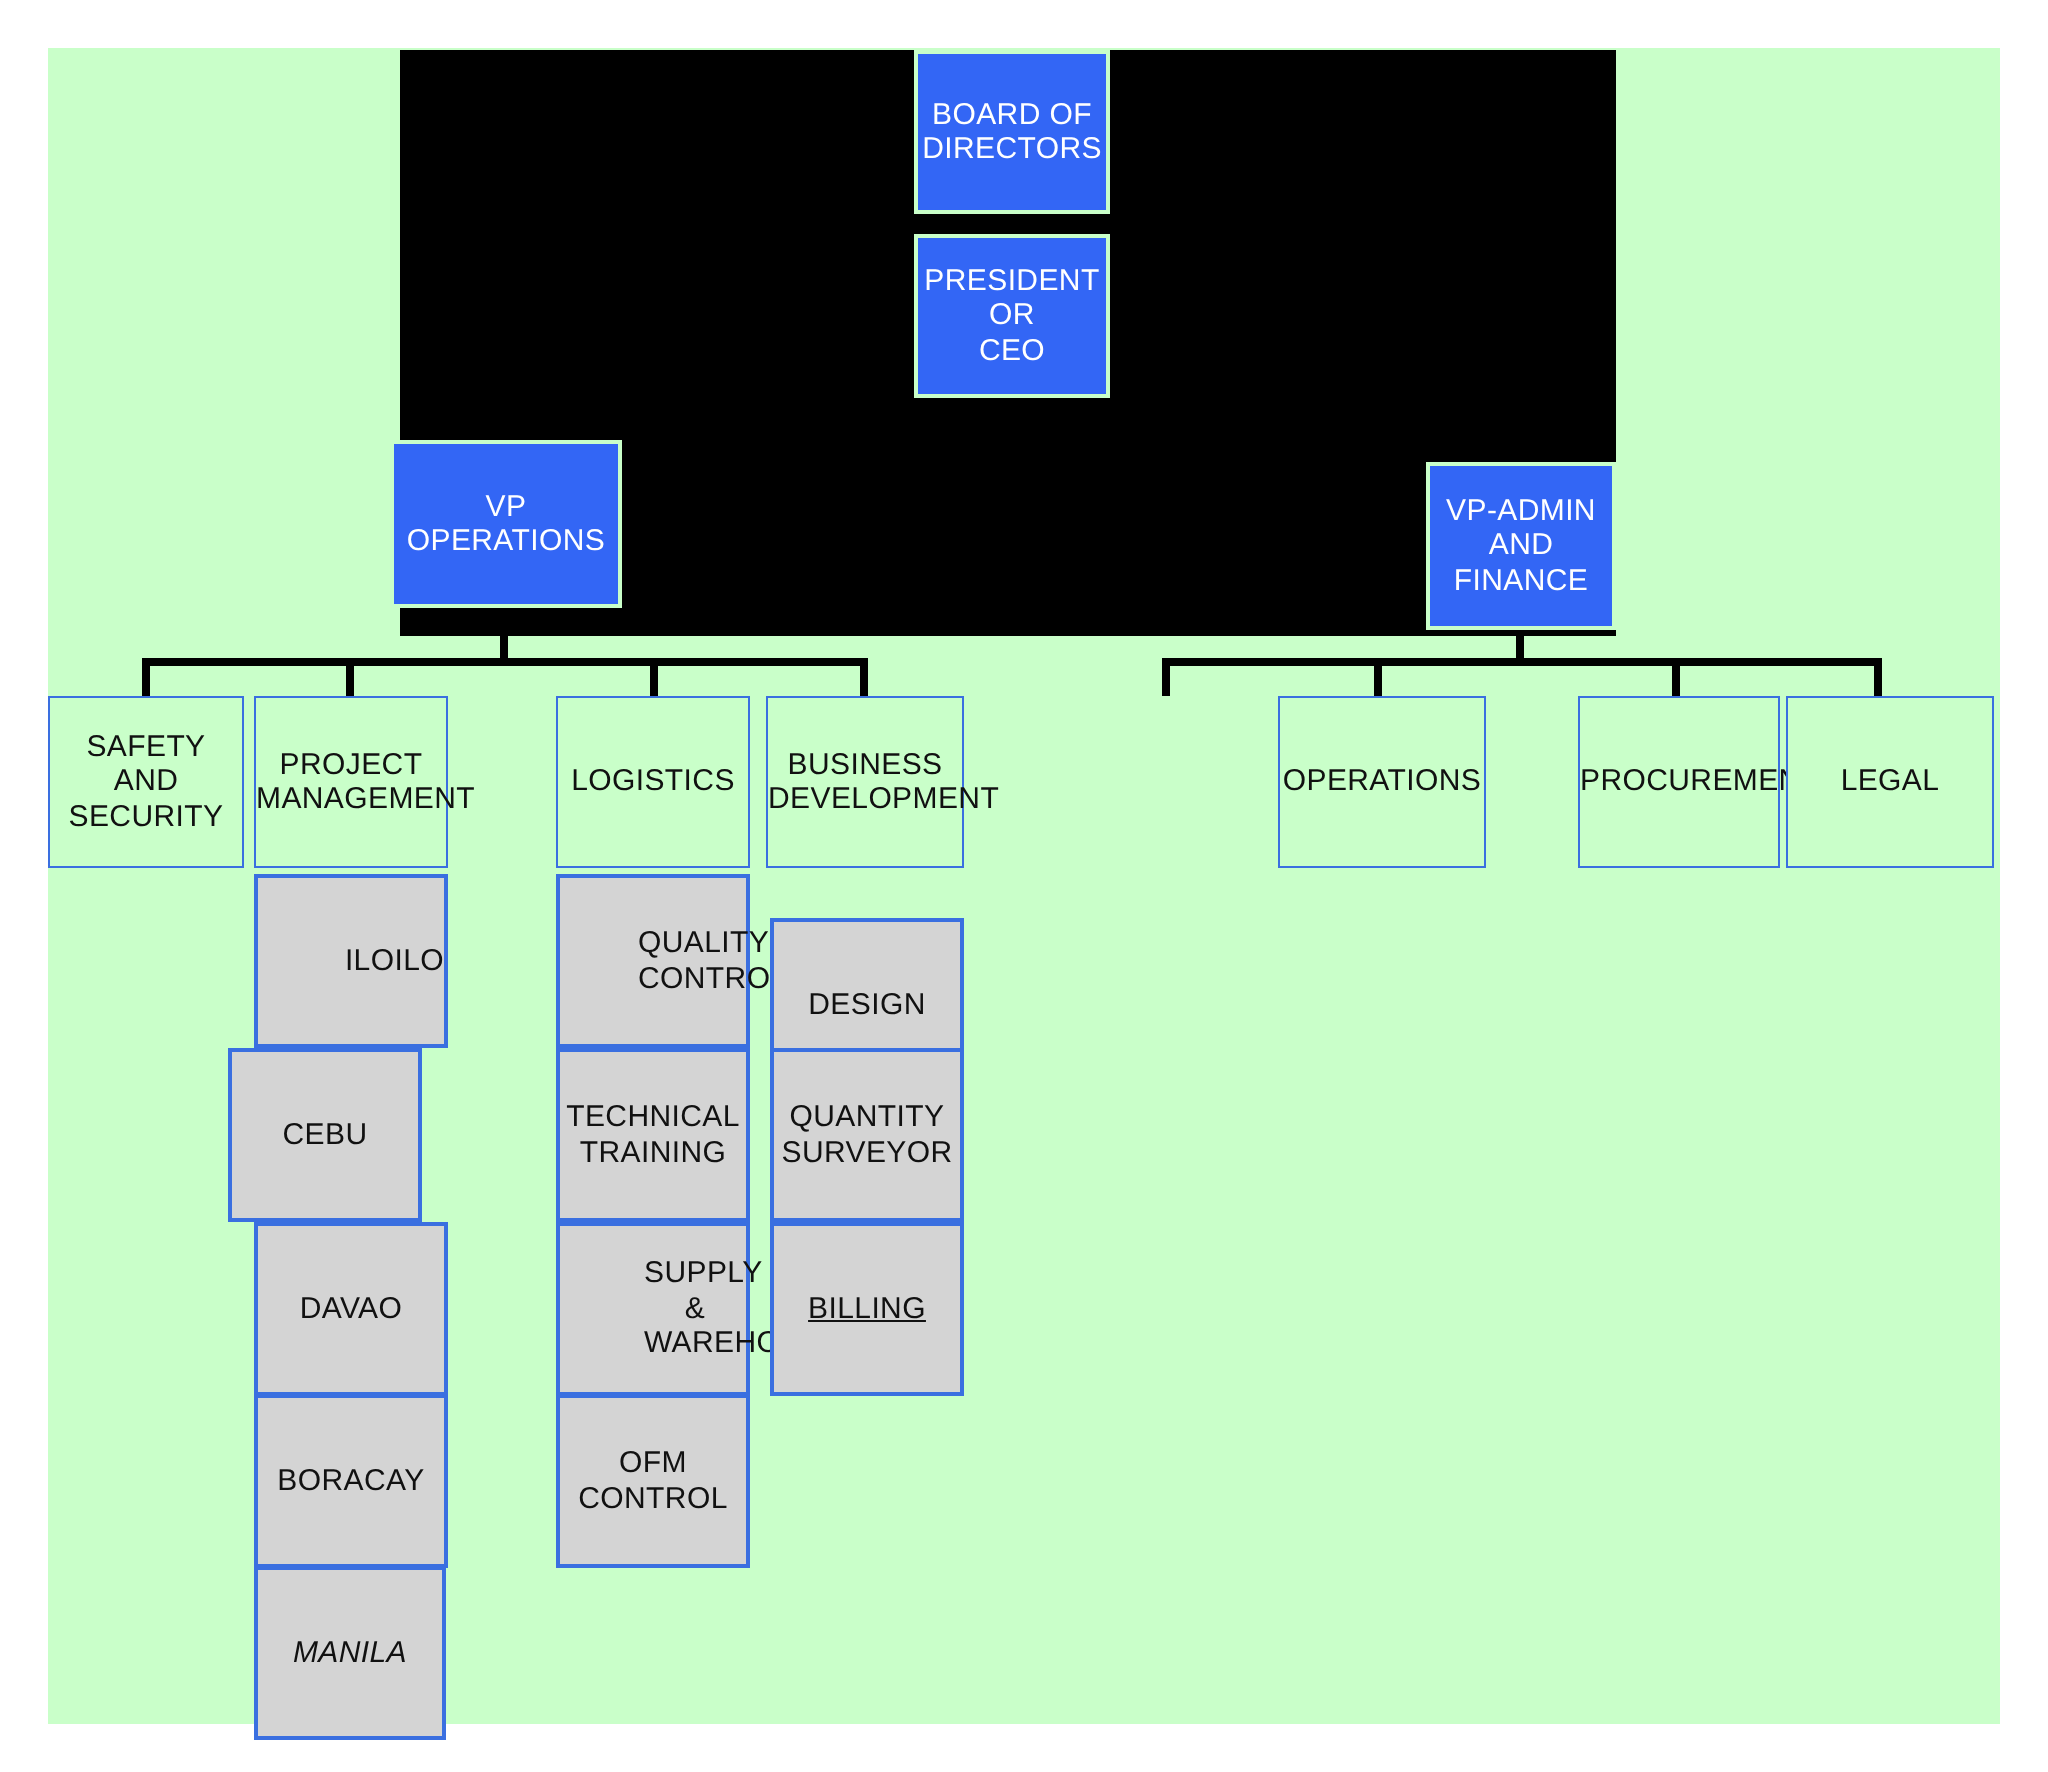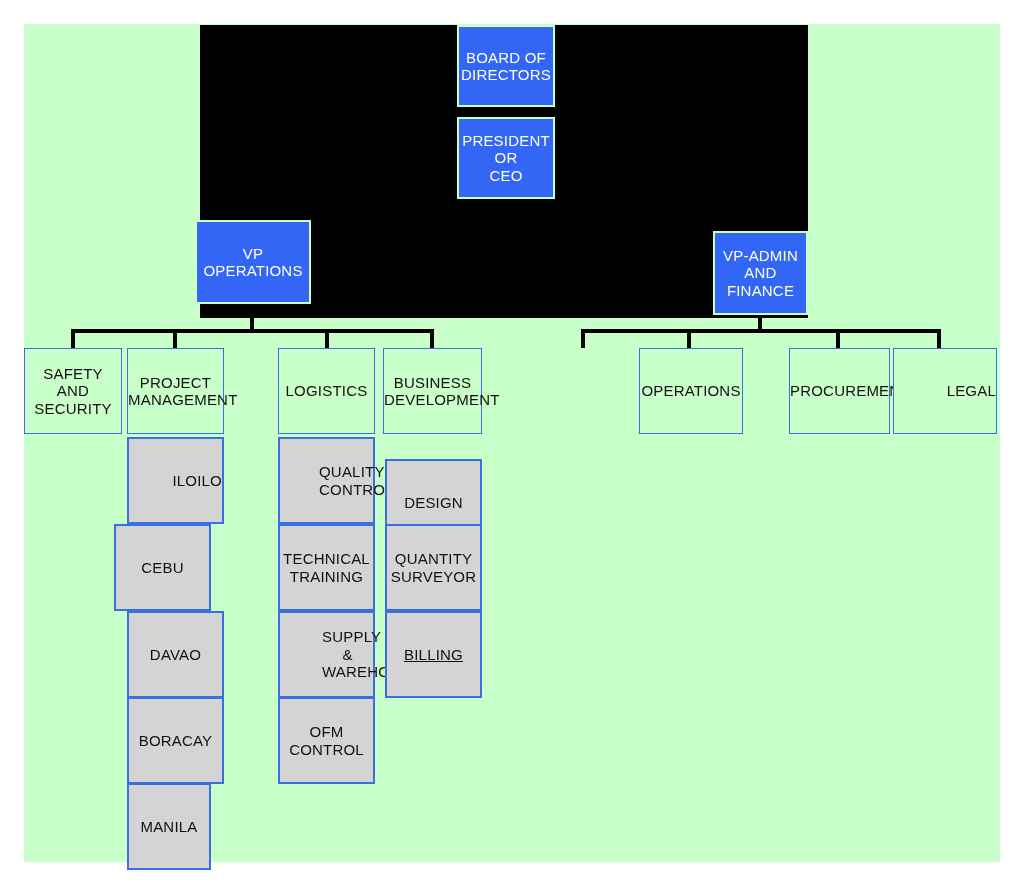--- a/index.html
+++ b/index.html
@@ -148,37 +148,37 @@
 
 
   <div class="node green fs-md" style="left:639px; top:348px; width:104px; height:86px;">
     <span class="lines">OPERATIONS</span>
   </div>
 
   <div class="node green fs-sm" style="left:789px; top:348px; width:101px; height:86px;">
     <span class="lines">PROCUREMENT</span>
   </div>
 
-  <div class="node green fs-lg" style="left:893px; top:348px; width:104px; height:86px;text-align:right;">
+  <div class="node green fs-lg" style="left:893px; top:348px; width:104px; height:86px;">
     <span class="lines">LEGAL</span>
   </div>
 
   <div class="node gray" style="left:127px; top:437px; width:97px; height:87px;text-align:right;">
     <span class="lines">ILOILO</span>
   </div>
   <div class="node gray" style="left:114px; top:524px; width:97px; height:87px;">
     <span class="lines">CEBU</span>
   </div>
   <div class="node gray" style="left:127px; top:611px; width:97px; height:87px;">
     <span class="lines">DAVAO</span>
   </div>
   <div class="node gray" style="left:127px; top:697px; width:97px; height:87px;">
     <span class="lines">BORACAY</span>
   </div>
-  <div class="node gray" style="left:127px; top:783px; width:84px; height:87px;">
+  <div class="node gray" style="left:127px; top:783px; width:96px; height:87px;font-style:italic;">
     <span class="lines">MANILA</span>
   </div>
 
   <div class="node gray" style="left:278px; top:437px; width:97px; height:87px;padding-left:39px;">
     <span class="lines">QUALITY<br>CONTROL</span>
   </div>
   <div class="node gray" style="left:278px; top:524px; width:97px; height:87px;">
     <span class="lines">TECHNICAL<br>TRAINING</span>
   </div>
   <div class="node gray fs-sm" style="left:278px; top:611px; width:97px; height:87px;padding-left:42px;">

